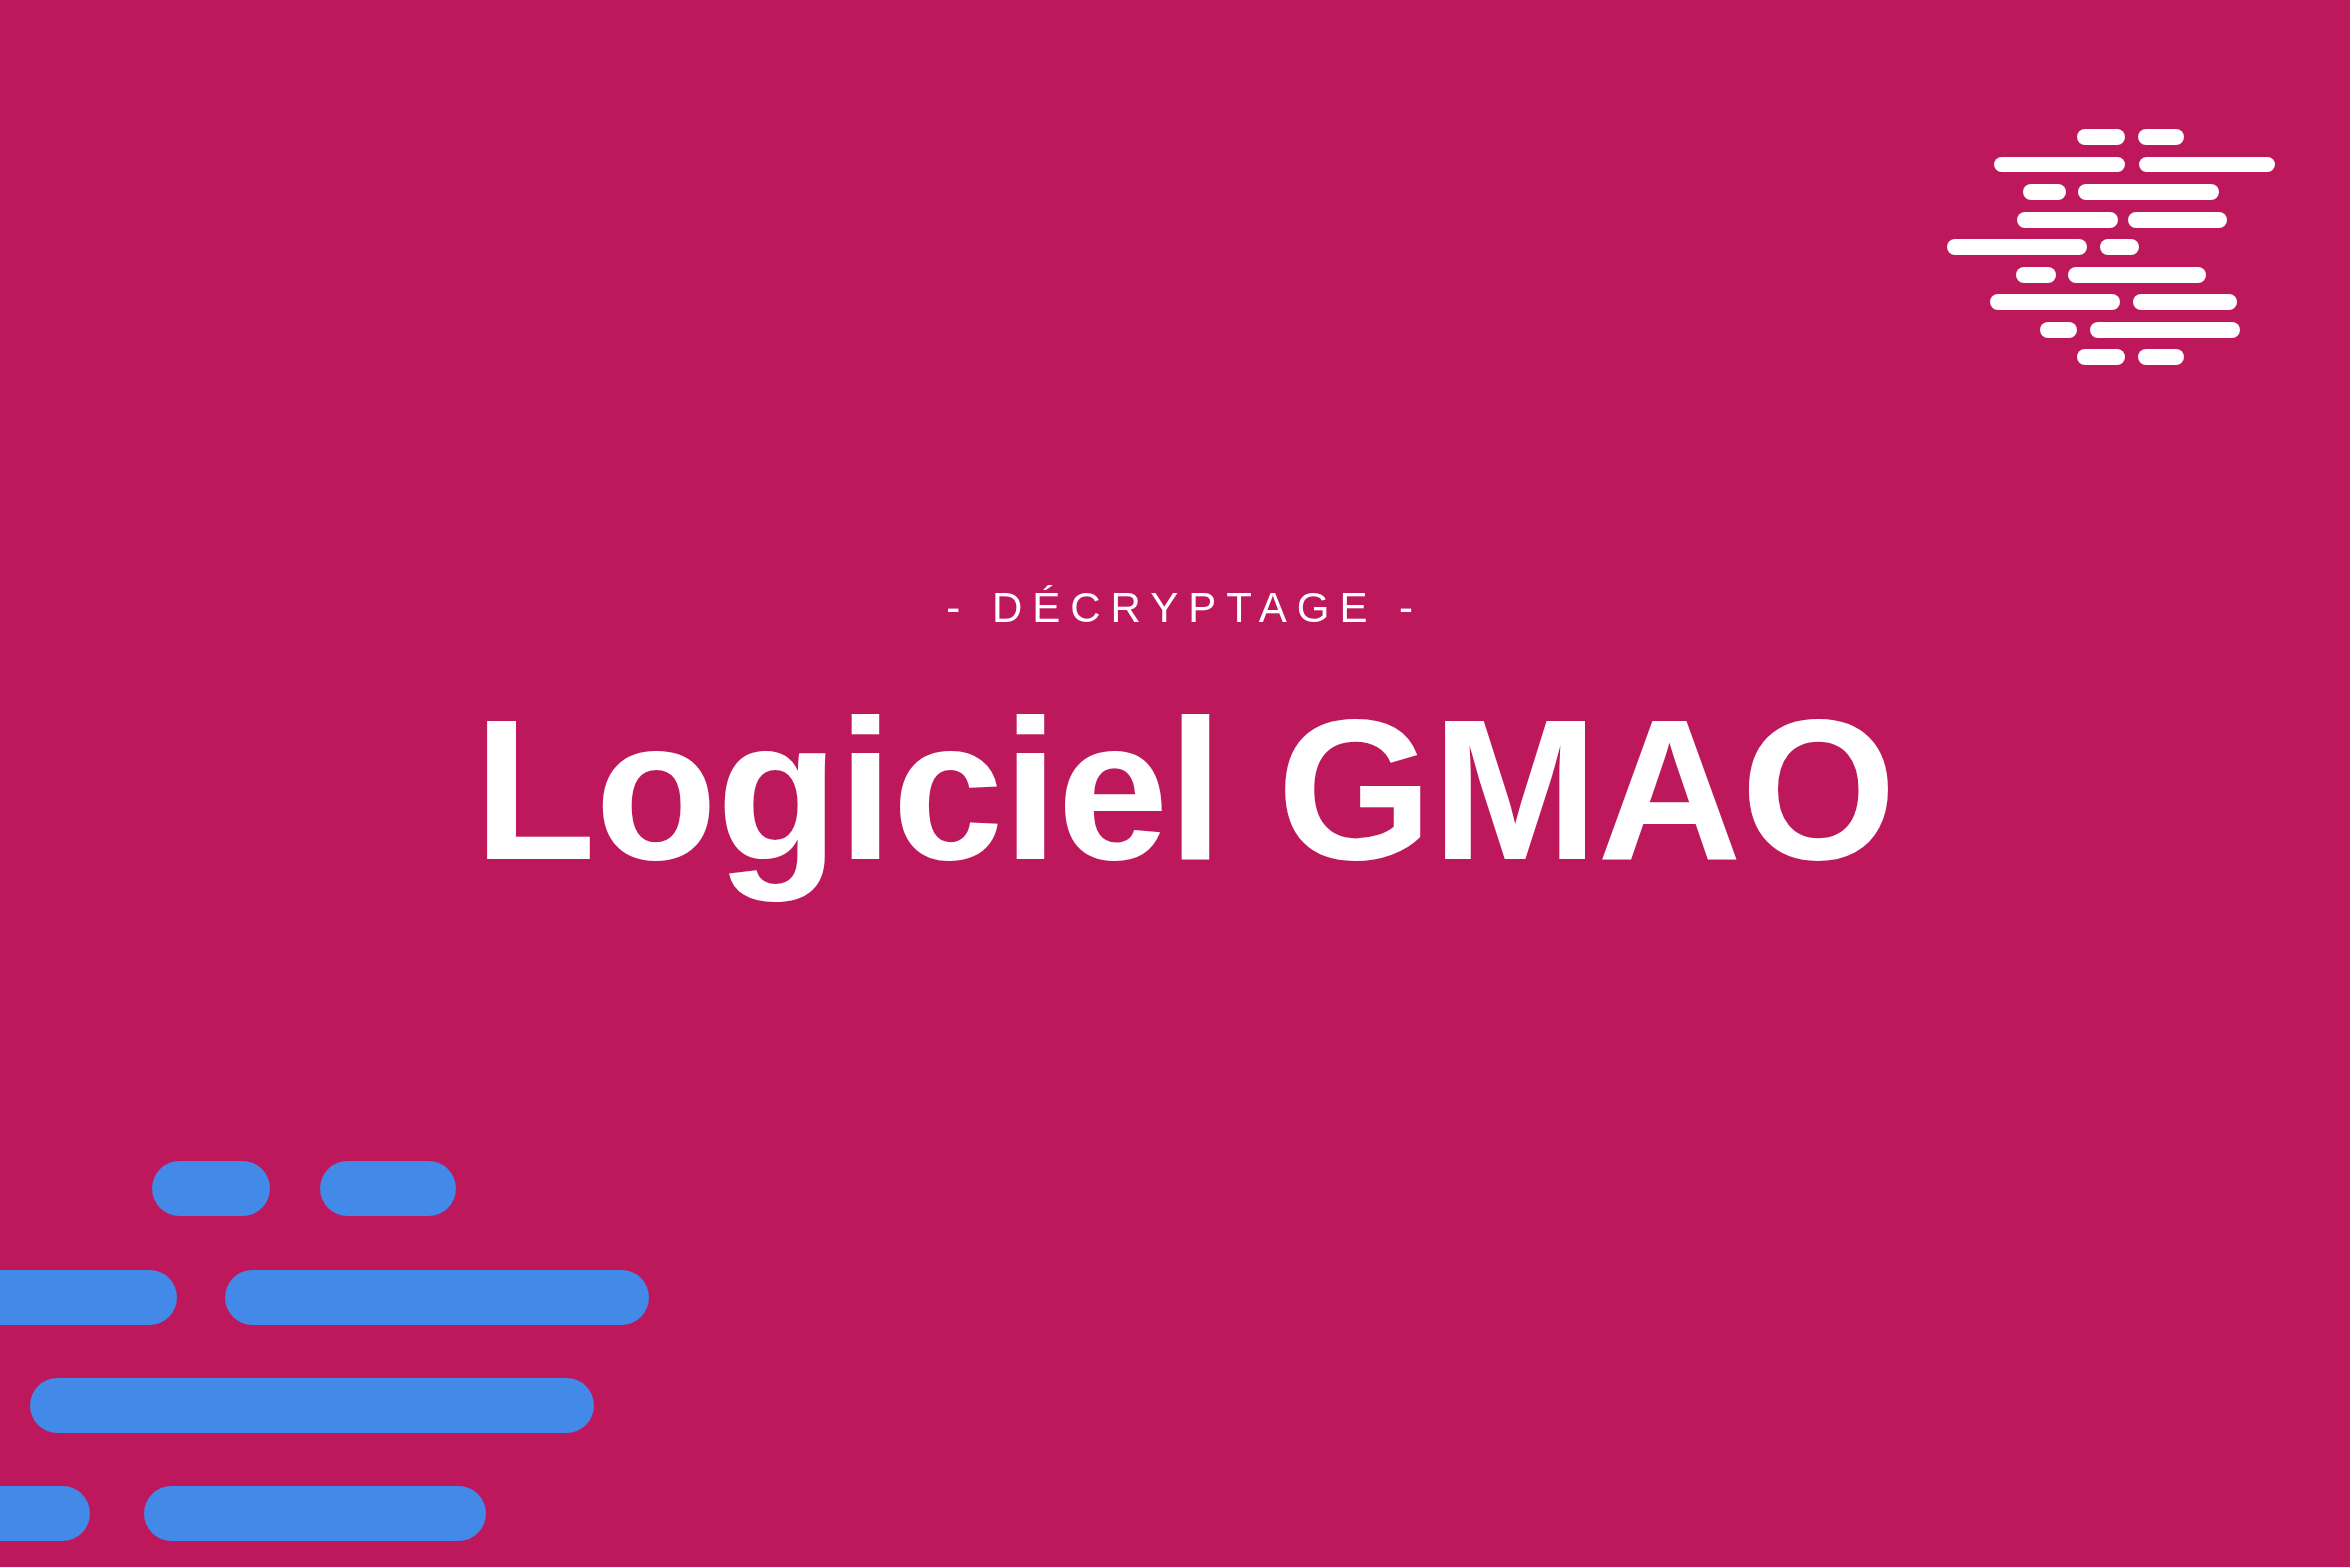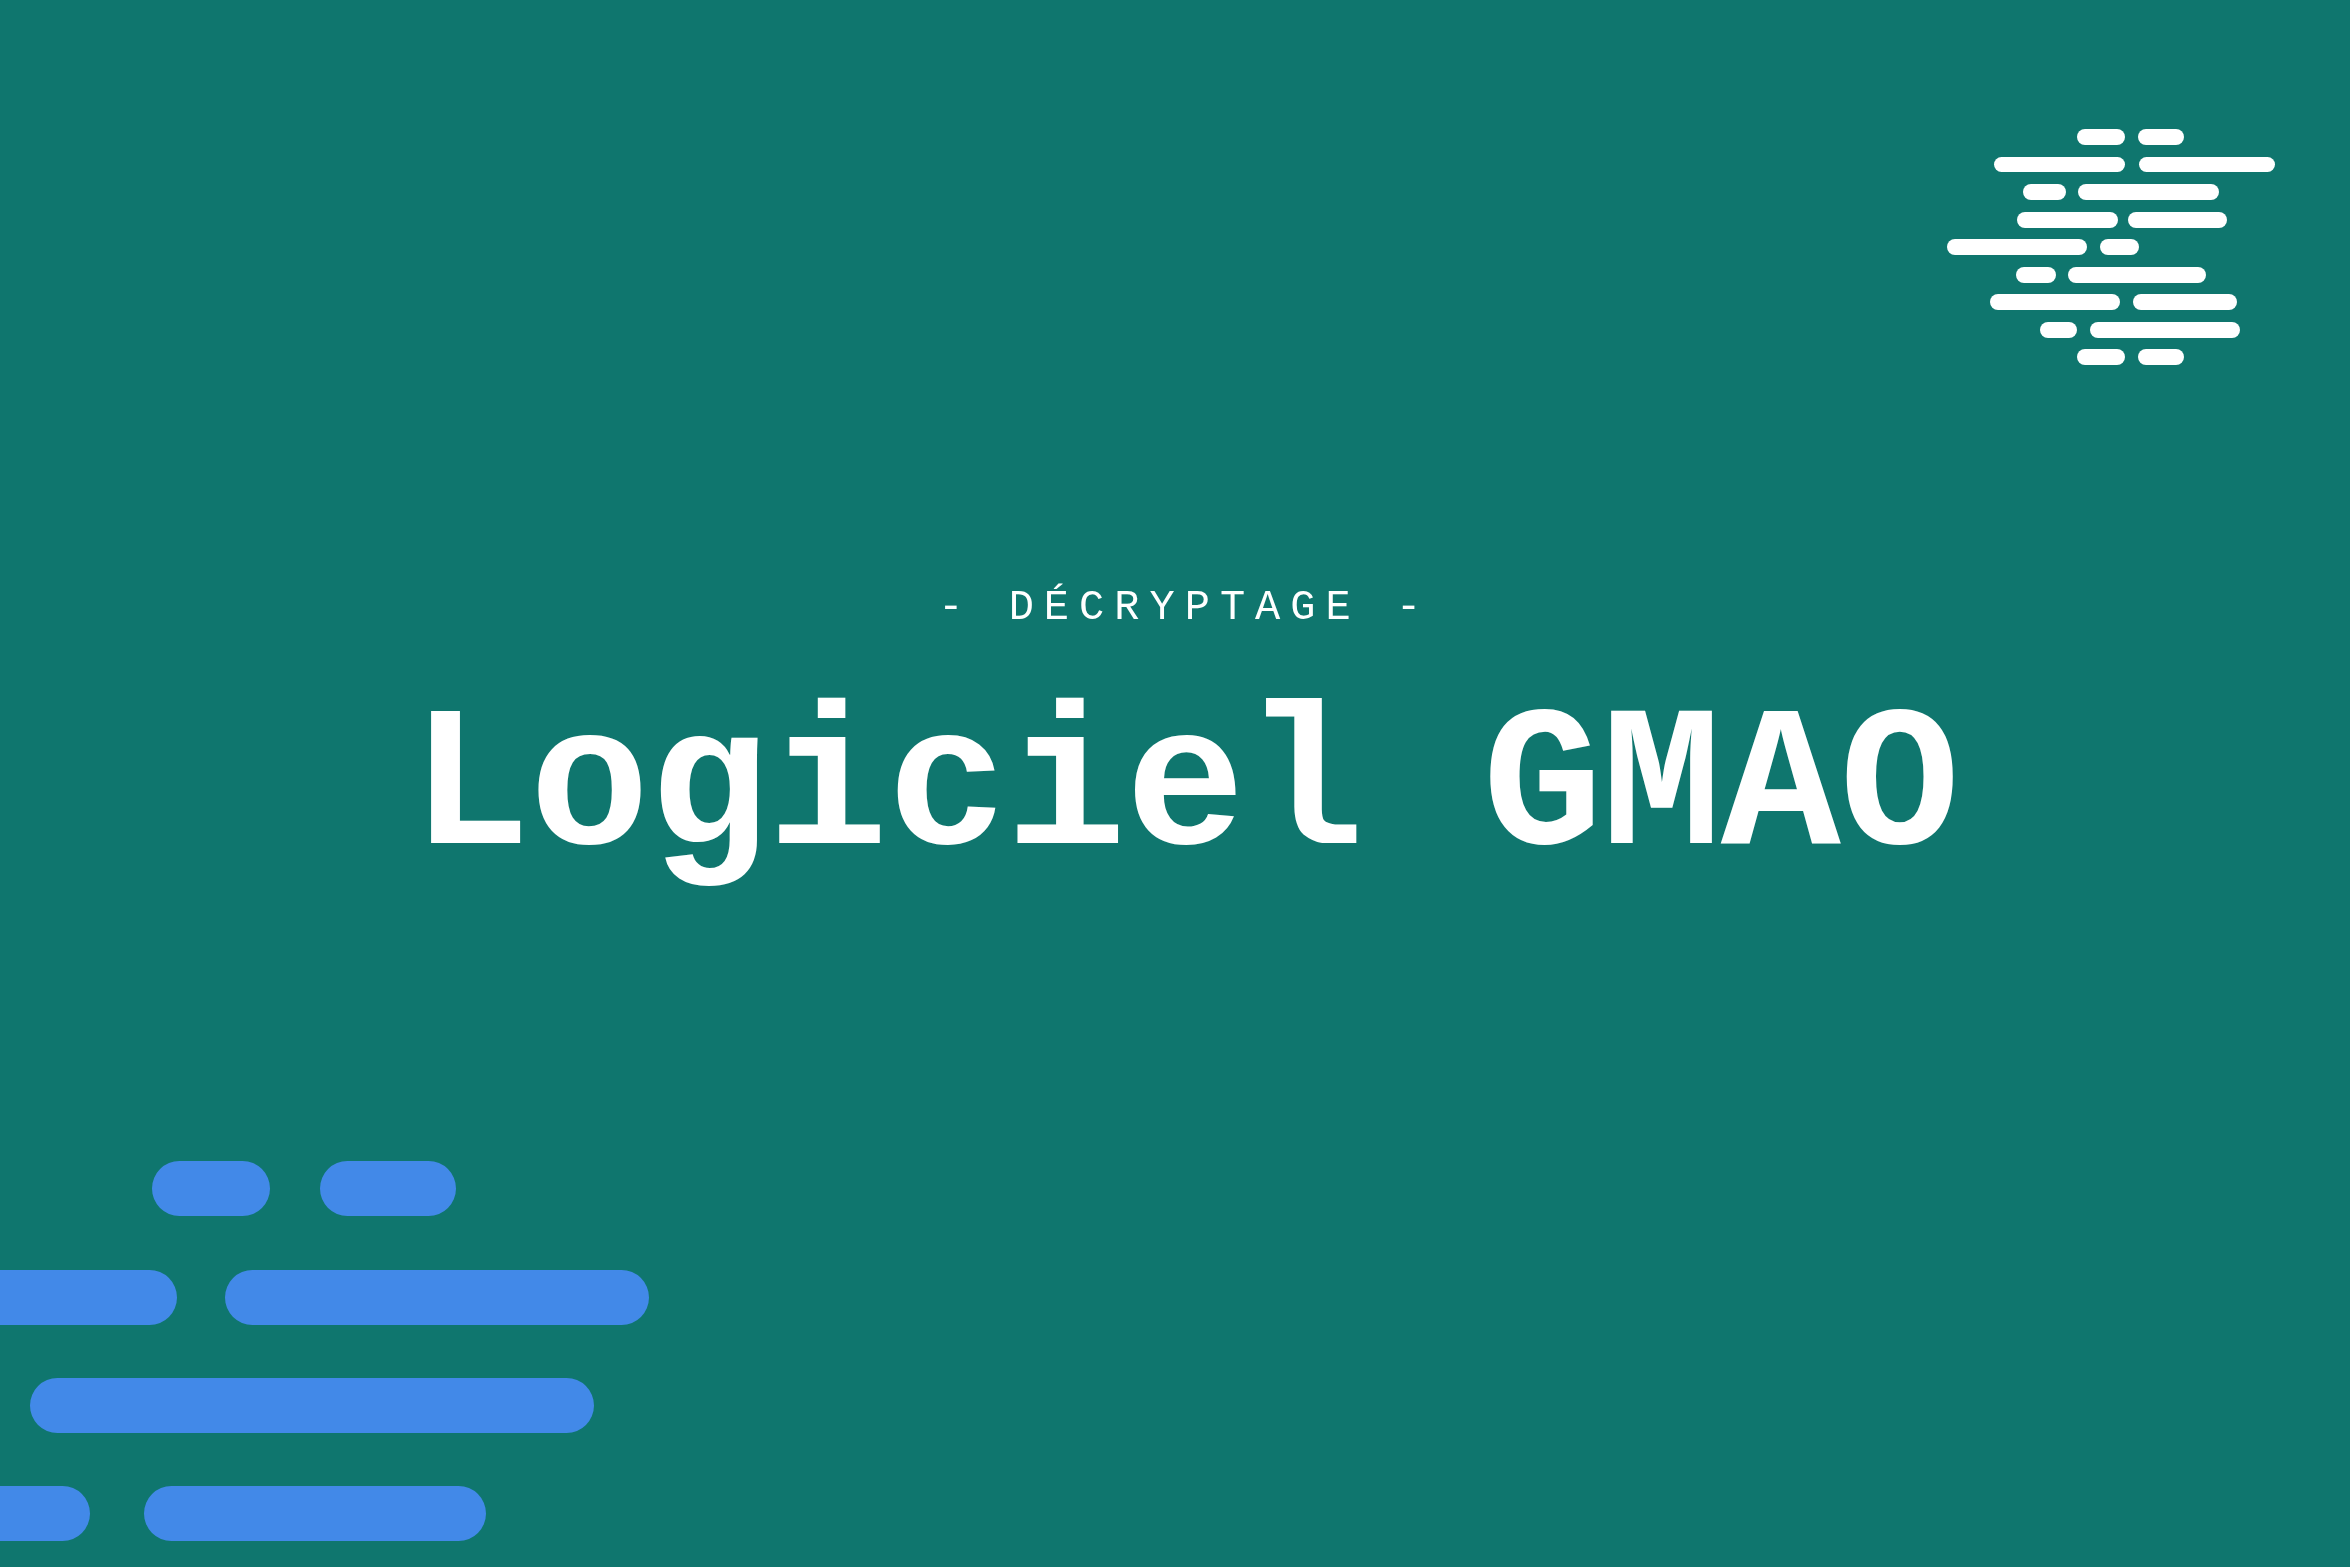--- a/index.html
+++ b/index.html
@@ -5,23 +5,23 @@
   html, body {
     margin: 0;
     padding: 0;
     background: #0c4fd4;
   }
 
   .canvas {
     position: relative;
     width: 2351px;
     height: 1568px;
-    background: #0f766e;
+    background: #be185d;
     overflow: hidden;
-    font-family: Liberation Mono, monospace;
+    font-family: Liberation Sans, sans-serif;
   }
 
   
   .motif {
     position: absolute;
     pointer-events: none;
   }
   .motif .bar {
     position: absolute;
     border-radius: 917px;

